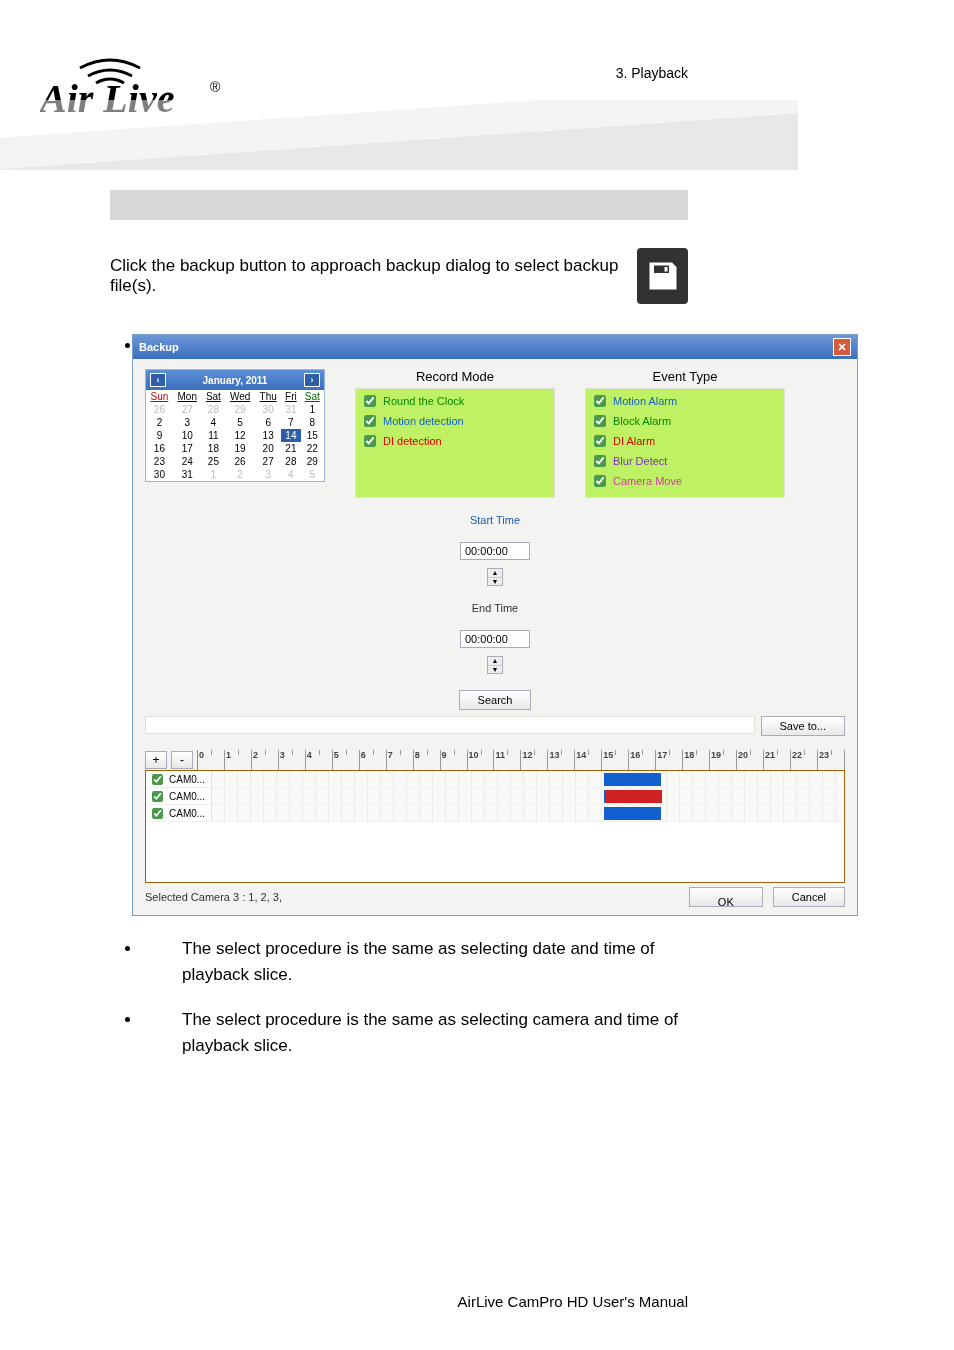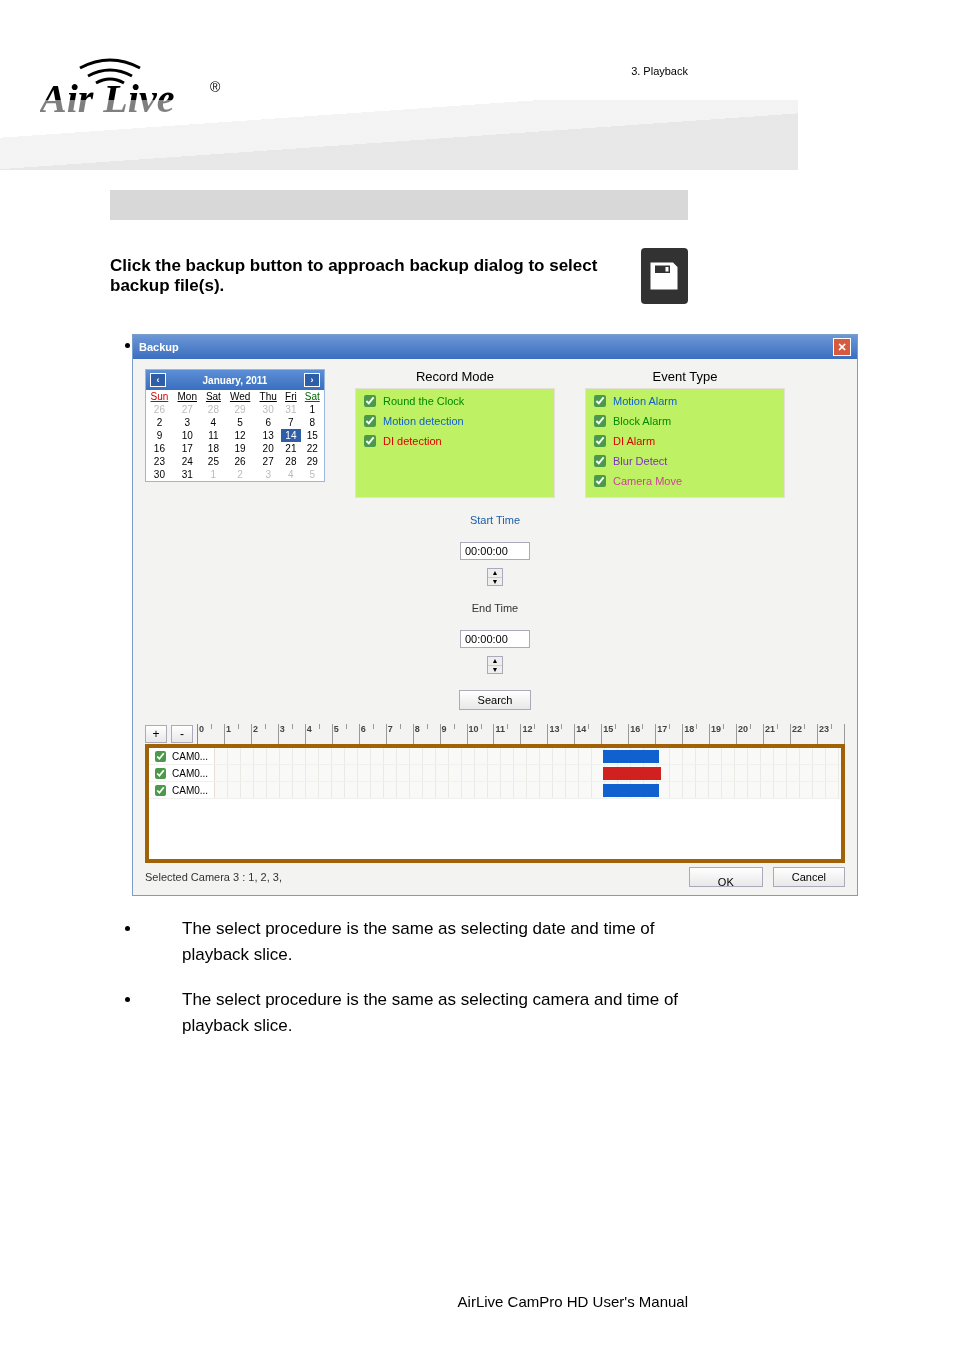--- a/index.html
+++ b/index.html
@@ -11,33 +11,33 @@
     color: #000;
   }
   .page {
     position: relative;
     width: 798px;
     height: 1350px;
     padding: 50px 110px 40px 110px;
   }
   .header-row { position: relative; height: 80px; }
   .logo { position: absolute; left: -70px; top: 0; }
-  .section-link { position: absolute; right: 0; top: 15px; font-size: 11px; }
+  .section-link { position: absolute; right: 0; top: 15px; font-size: 14px; }
   .gray-slash {
     position: absolute;
     top: 100px; left: 0; right: 0; height: 70px;
     background: linear-gradient(176deg, #fff 0%, #fff 30%, #e8e8e8 30%, #e8e8e8 55%, #d0d0d0 55%, #d0d0d0 100%);
     opacity: 0.5;
   }
   .gray-bar {
     margin-top: 60px;
     height: 30px;
     background: #d8d8d8;
   }
-  .intro { margin-top: 28px; font-size: 17px; display:flex; align-items:center; gap:18px;font-weight:bold;}
+  .intro { margin-top: 28px; font-size: 17px; display:flex; align-items:center; gap:18px;}
   .save-icon-big {
     width: 56px; height: 56px; background:#323232; border-radius:4px;
     display:flex; align-items:center; justify-content:center; margin-left:auto;
   }
   .save-icon-big svg { width:36px; height:36px; }
   ul.content { list-style: disc; padding-left: 32px; margin-top:30px;}
   ul.content > li { margin-bottom: 20px; font-size:17px; }
   .dialog {
     border: 1px solid #7a9ecb;
     background: #f3f3f2;
@@ -109,21 +109,21 @@
   .save-to-row { display:flex; margin-top:6px; }
   .path-input { flex:1; border:1px solid #e4e0d8; background:#fff; height:18px;}
   .zoom-row { display:flex; gap:4px; align-items:center; margin-top:14px;}
   .zoom-btn { width:22px; height:18px; border:1px solid #aab; background:linear-gradient(#fff,#e8e8e8);
     display:flex; align-items:center; justify-content:center; font-size:12px;}
   .ruler { flex:1; height:20px; background:#f3f3f2; position:relative; border-left:1px solid #888;}
   .ruler-ticks { position:absolute; inset:0; display:flex; }
   .ruler-ticks span { flex:1; border-right:1px solid #999; font-size:9px; text-align:left; padding-left:1px; color:#444;
     position:relative; font-weight:bold;}
   .ruler-ticks span::before{ content:''; position:absolute; left:50%; top:0; height:5px; border-left:1px solid #999;}
-  .camera-rows { border:4px solid #a16207; background:#fff; min-height:110px; margin-top:0;}
+  .camera-rows { border:1px solid #a16207; background:#fff; min-height:110px; margin-top:0;}
   .cam-row { display:flex; align-items:stretch; height:17px; border-bottom:1px solid #f0f0ee;}
   .cam-label { width:66px; display:flex; align-items:center; gap:3px; padding-left:2px; font-size:10px;
     border-right:1px solid #e4e0d8;}
   .cam-label input{ width:11px; height:11px; accent-color:#4a9a4a;}
   .cam-track { flex:1; position:relative;
     background-image: repeating-linear-gradient(90deg, #f9f9f7 0, #f9f9f7 12px, #eceae4 12px, #eceae4 13px);}
   .seg { position:absolute; top:2px; height:13px; }
   .seg.blue { background:#1060d0; }
   .seg.red  { background:#d02020; }
   .selected-text { margin-top:8px; font-size:11px; color:#333;}
@@ -304,20 +304,25 @@
             <span style="width:40px"></span>
             <span class="time-input">00:00:00</span>
             <div class="spinner">
                 <div>▲</div>
                 <div>▼</div>
               </div>
             <span style="flex:1"></span>
             <button class="btn">Search</button>
           </div>
 
+          <div class="save-to-row">
+            <div class="path-input"></div>
+            <span style="width:6px"></span>
+            <button class="btn">Save to...</button>
+          </div>
 
           <div class="zoom-row">
             <div class="zoom-btn">+</div>
             <div class="zoom-btn">-</div>
             <div class="ruler">
               <div class="ruler-ticks" id="ruler">
                   <span>0</span>
                   <span>1</span>
                   <span>2</span>
                   <span>3</span>

